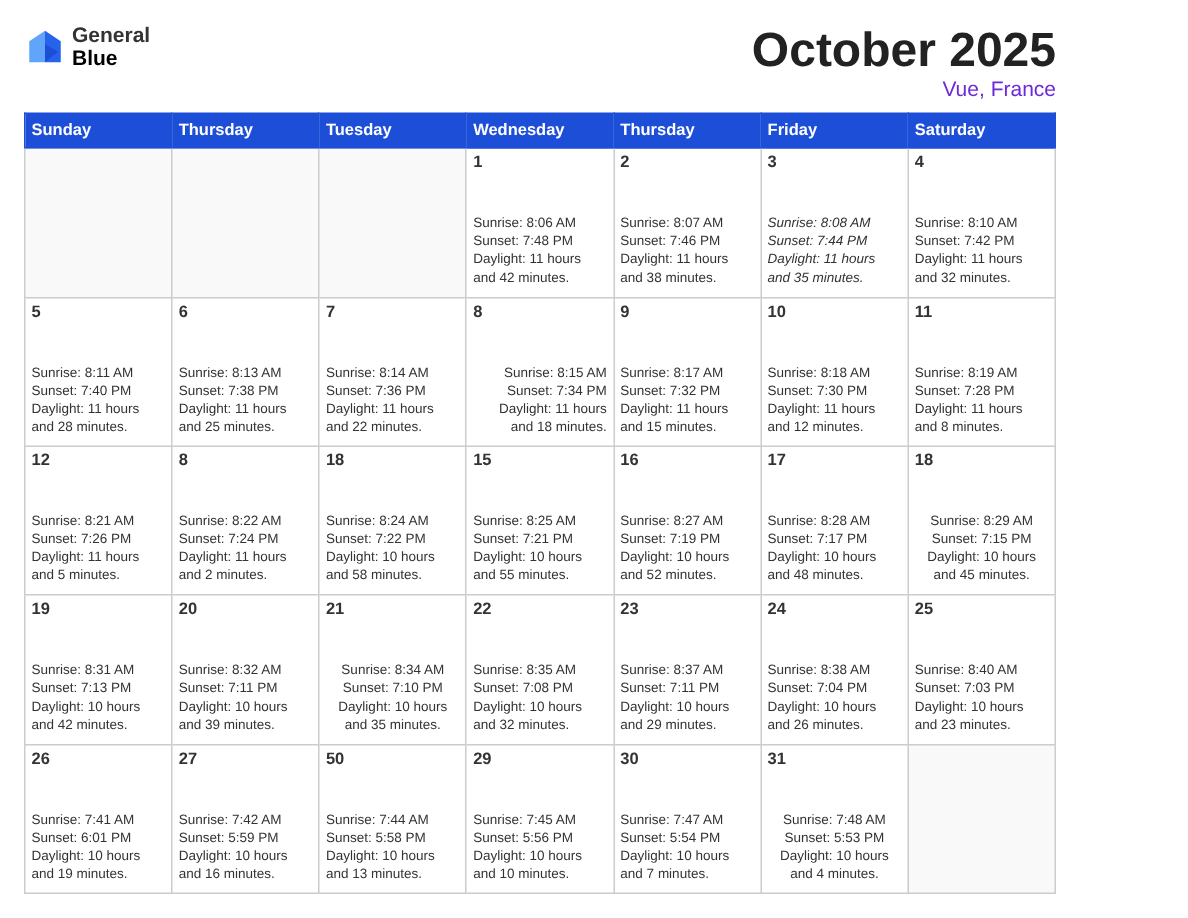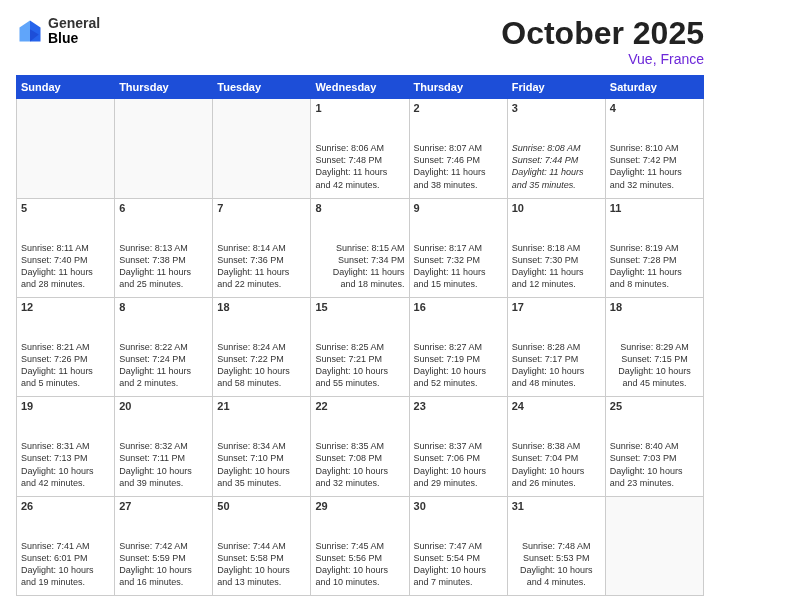--- a/index.html
+++ b/index.html
@@ -284,36 +284,36 @@
           </td>
           <td>
             <span class="day-number">20</span>
             <div class="day-info" style="white-space: pre-line;">Sunrise: 8:32 AM
 Sunset: 7:11 PM
 Daylight: 10 hours
 and 39 minutes.</div>
           </td>
           <td>
             <span class="day-number">21</span>
-            <div class="day-info" style="white-space: pre-line;">Sunrise: 8:34 AM
+            <div class="day-info" style="white-space: pre-line; text-align: center;">Sunrise: 8:34 AM
 Sunset: 7:10 PM
 Daylight: 10 hours
 and 35 minutes.</div>
           </td>
           <td>
             <span class="day-number">22</span>
             <div class="day-info" style="white-space: pre-line;">Sunrise: 8:35 AM
 Sunset: 7:08 PM
 Daylight: 10 hours
 and 32 minutes.</div>
           </td>
           <td>
             <span class="day-number">23</span>
             <div class="day-info" style="white-space: pre-line;">Sunrise: 8:37 AM
-Sunset: 7:06 PM
+Sunset: 7:11 PM
 Daylight: 10 hours
 and 29 minutes.</div>
           </td>
           <td>
             <span class="day-number">24</span>
             <div class="day-info" style="white-space: pre-line;">Sunrise: 8:38 AM
 Sunset: 7:04 PM
 Daylight: 10 hours
 and 26 minutes.</div>
           </td>

